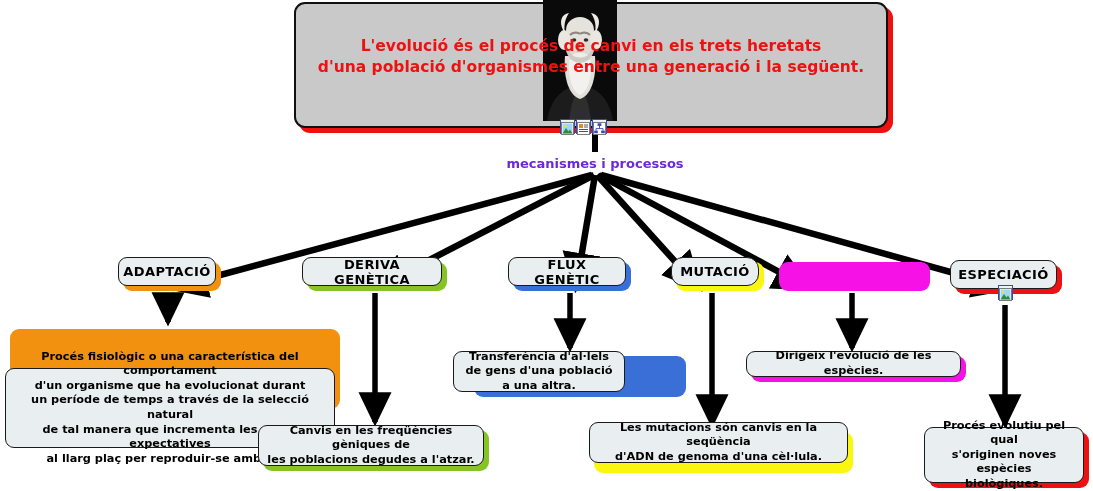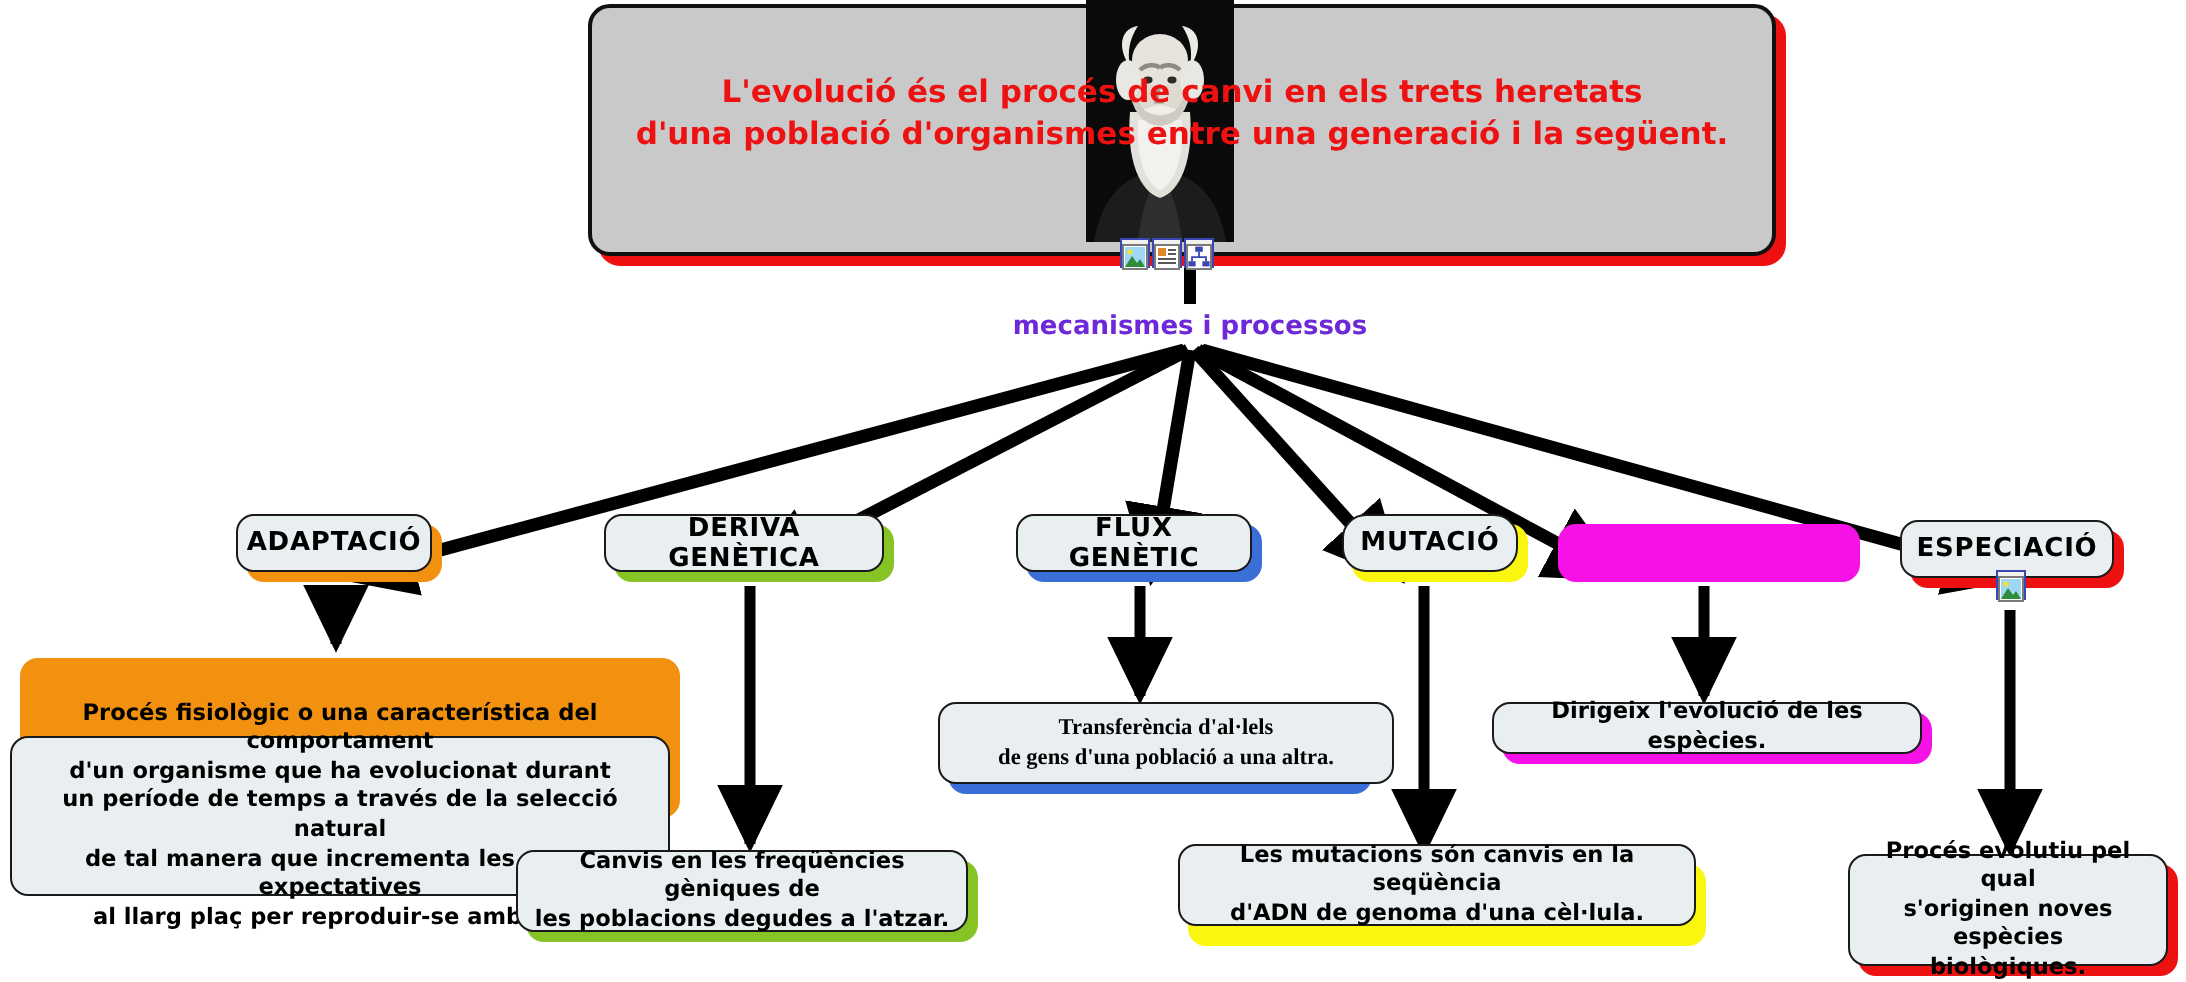--- a/index.html
+++ b/index.html
@@ -298,21 +298,21 @@
 al llarg plaç per reproduir-se amb èxit.</span>
   </div>
 
   <div class="shadow" style="left:263px; top:430px; width:226px; height:41px; background:#86c425;"></div>
   <div class="node desc" style="left:258px; top:425px; width:226px; height:41px;">
     <span>Canvis en les freqüències gèniques de
 les poblacions degudes a l'atzar.</span>
   </div>
 
   <div class="shadow" style="left:474px; top:356px; width:212px; height:41px; background:#3a6fd8;"></div>
-  <div class="node desc" style="left:469px; top:351px; width:228px; height:41px;font-family:Liberation Serif, serif;">
+  <div class="node desc" style="left:453px; top:351px; width:172px; height:41px;">
     <span>Transferència d'al·lels
 de gens d'una població a una altra.</span>
   </div>
 
   <div class="shadow" style="left:594px; top:432px; width:259px; height:41px; background:#fbf610;"></div>
   <div class="node desc" style="left:589px; top:422px; width:259px; height:41px;">
     <span>Les mutacions són canvis en la seqüència
 d'ADN de genoma d'una cèl·lula.</span>
   </div>
 

